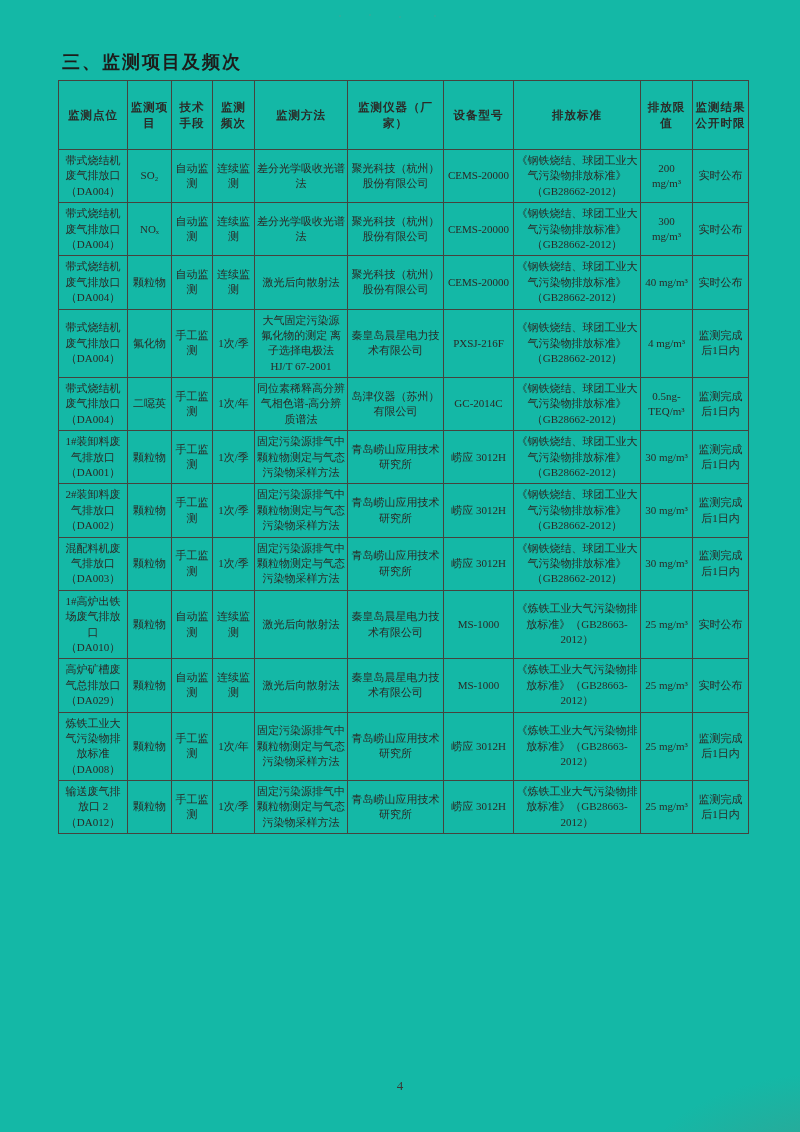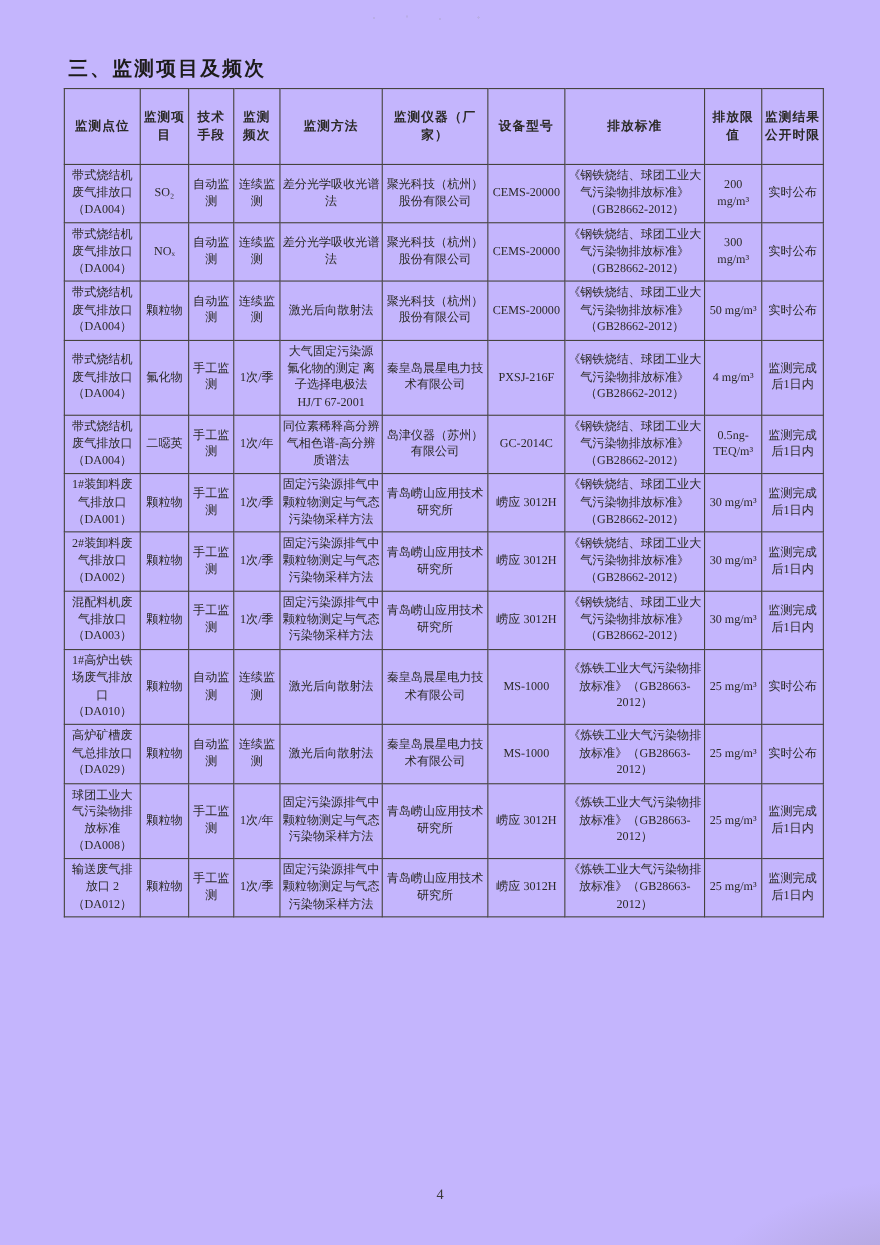--- a/index.html
+++ b/index.html
@@ -10,21 +10,21 @@
     width: 800px;
     height: 1132px;
     font-family: "Liberation Serif", "DejaVu Serif", "DejaVu Sans", serif;
     background: #e7e3da;
   }
   .page {
     position: relative;
     width: 800px;
     height: 1132px;
     background: linear-gradient(160deg, #f0ece3 0%, #edе9e0 55%, #e9e5dc 100%);
-    background-color: #c4b5fd;
+    background-color: #14b8a6;
     overflow: hidden;
   }
   
   .scan-artifact {
     position: absolute;
     left: 330px;
     top: 12px;
     width: 120px;
     height: 8px;
     opacity: 0.18;
@@ -150,21 +150,21 @@
         </tr>
         <tr>
           <td>带式烧结机废气排放口（DA004）</td>
           <td>颗粒物</td>
           <td>自动监测</td>
           <td>连续监测</td>
           <td>激光后向散射法</td>
           <td>聚光科技（杭州）股份有限公司</td>
           <td>CEMS-20000</td>
           <td>《钢铁烧结、球团工业大气污染物排放标准》（GB28662-2012）</td>
-          <td>50 mg/m³</td>
+          <td>40 mg/m³</td>
           <td>实时公布</td>
         </tr>
         <tr>
           <td>带式烧结机废气排放口（DA004）</td>
           <td>氟化物</td>
           <td>手工监测</td>
           <td>1次/季</td>
           <td>大气固定污染源 氟化物的测定 离子选择电极法 HJ/T 67-2001</td>
           <td>秦皇岛晨星电力技术有限公司</td>
           <td>PXSJ-216F</td>
@@ -238,21 +238,21 @@
           <td>自动监测</td>
           <td>连续监测</td>
           <td>激光后向散射法</td>
           <td>秦皇岛晨星电力技术有限公司</td>
           <td>MS-1000</td>
           <td>《炼铁工业大气污染物排放标准》（GB28663-2012）</td>
           <td>25 mg/m³</td>
           <td>实时公布</td>
         </tr>
         <tr>
-          <td>球团工业大气污染物排放标准（DA008）</td>
+          <td>炼铁工业大气污染物排放标准（DA008）</td>
           <td>颗粒物</td>
           <td>手工监测</td>
           <td>1次/年</td>
           <td>固定污染源排气中颗粒物测定与气态污染物采样方法</td>
           <td>青岛崂山应用技术研究所</td>
           <td>崂应 3012H</td>
           <td>《炼铁工业大气污染物排放标准》（GB28663-2012）</td>
           <td>25 mg/m³</td>
           <td>监测完成后1日内</td>
         </tr>

